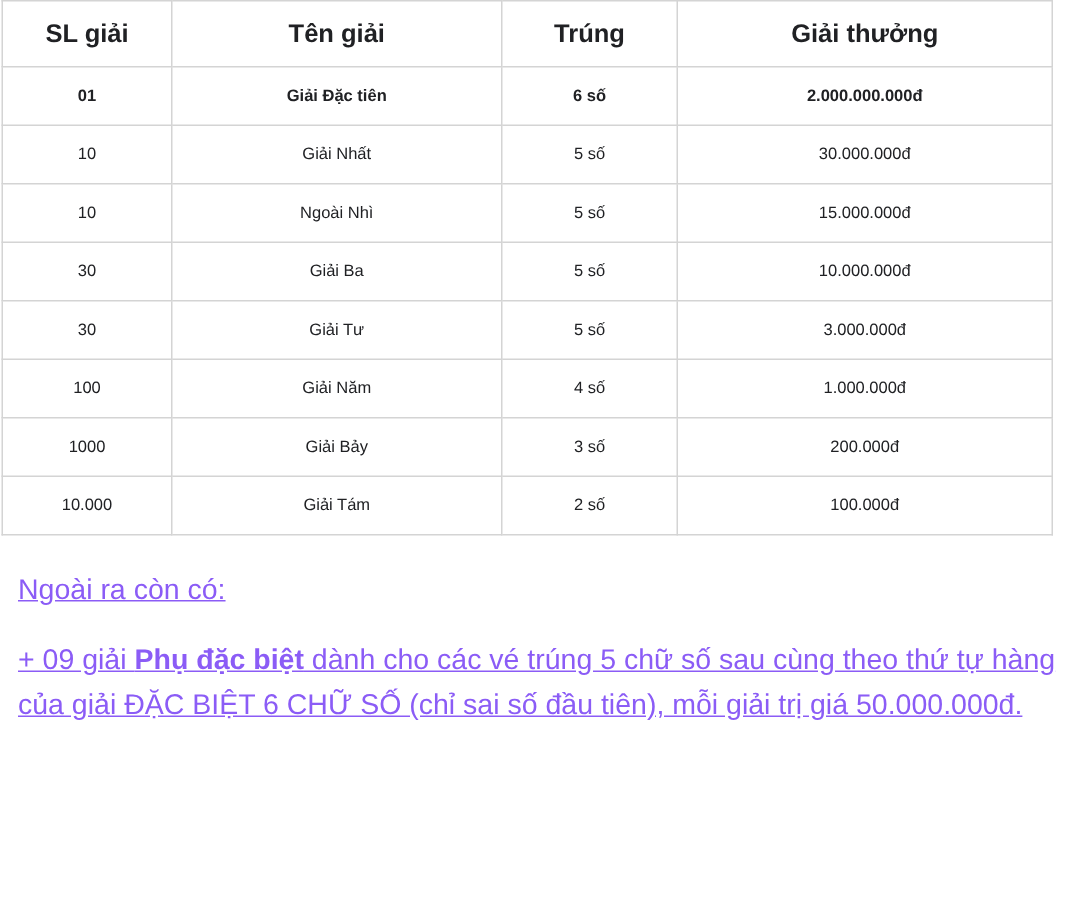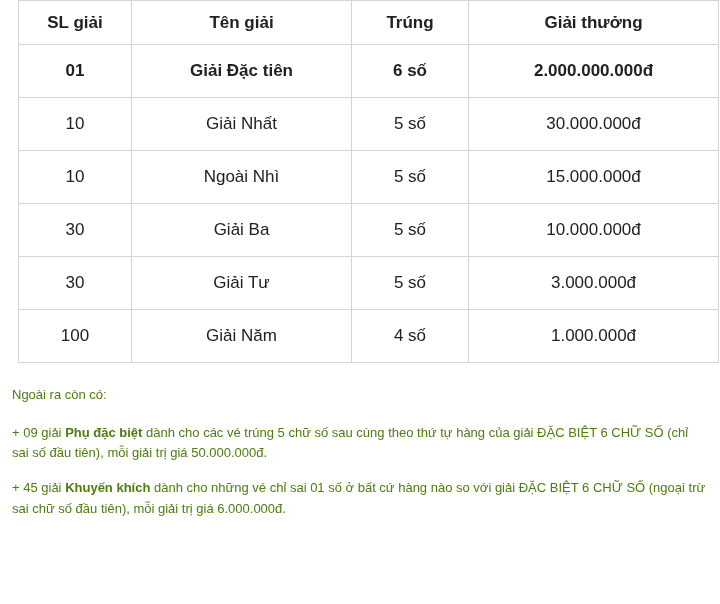--- a/index.html
+++ b/index.html
@@ -14,50 +14,51 @@
   }
   .page {
     width: 720px;
     height: 604px;
     padding: 0;
     overflow: hidden;
   }
   table.prize-table {
     border-collapse: collapse;
     width: 700px;
-    margin: 0 18px;
+    margin: 0 1px;
     table-layout: fixed;
   }
   table.prize-table th,
   table.prize-table td {
     border: 1px solid #d4d4d4;
     text-align: center;
     vertical-align: middle;
-    font-size: 17px;
-    height: 53px;
+    font-size: 11px;
+    height: 39px;
     padding: 2px 4px;
   }
   table.prize-table thead th {
     font-weight: bold;
     font-size: 17px;
     height: 44px;
   }
   table.prize-table tbody tr.special-row td {
     font-weight: bold;
   }
   col.c1 { width: 113px; }
   col.c2 { width: 220px; }
   col.c3 { width: 117px; }
   col.c4 { width: 250px; }
 
   .notes {
     margin: 22px 12px 0 12px;
-    font-size: 13px;
+    font-size: 19px;
     line-height: 1.55;
-    color: #4d7c0f;
+    color: #8b5cf6;
+    text-decoration: underline;
   }
   .notes p {
     margin: 0 0 15px 0;
   }
   .notes p.tight {
     margin-bottom: 18px;
   }
   .notes b { font-weight: bold; }
 </style>
 </head>
@@ -110,22 +111,33 @@
         <td>Giải Tư</td>
         <td>5 số</td>
         <td>3.000.000đ</td>
       </tr>
       <tr>
         <td>100</td>
         <td>Giải Năm</td>
         <td>4 số</td>
         <td>1.000.000đ</td>
       </tr>
+      <tr>
+        <td>1000</td>
+        <td>Giải Bảy</td>
+        <td>3 số</td>
+        <td>200.000đ</td>
+      </tr>
+      <tr>
+        <td>10.000</td>
+        <td>Giải Tám</td>
+        <td>2 số</td>
+        <td>100.000đ</td>
+      </tr>
     </tbody>
   </table>
 
   <div class="notes">
     <p class="tight">Ngoài ra còn có:</p>
     <p><span>+ 09 giải </span><b>Phụ đặc biệt</b><span> dành cho các vé trúng 5 chữ số sau cùng theo thứ tự hàng của giải ĐẶC BIỆT 6 CHỮ SỐ (chỉ sai số đầu tiên), mỗi giải trị giá 50.000.000đ.</span></p>
-    <p><span>+ 45 giải </span><b>Khuyến khích</b><span> dành cho những vé chỉ sai 01 số ở bất cứ hàng nào so với giải ĐẶC BIỆT 6 CHỮ SỐ (ngoại trừ sai chữ số đầu tiên), mỗi giải trị giá 6.000.000đ.</span></p>
   </div>
 
 </div>
 
 </body></html>

